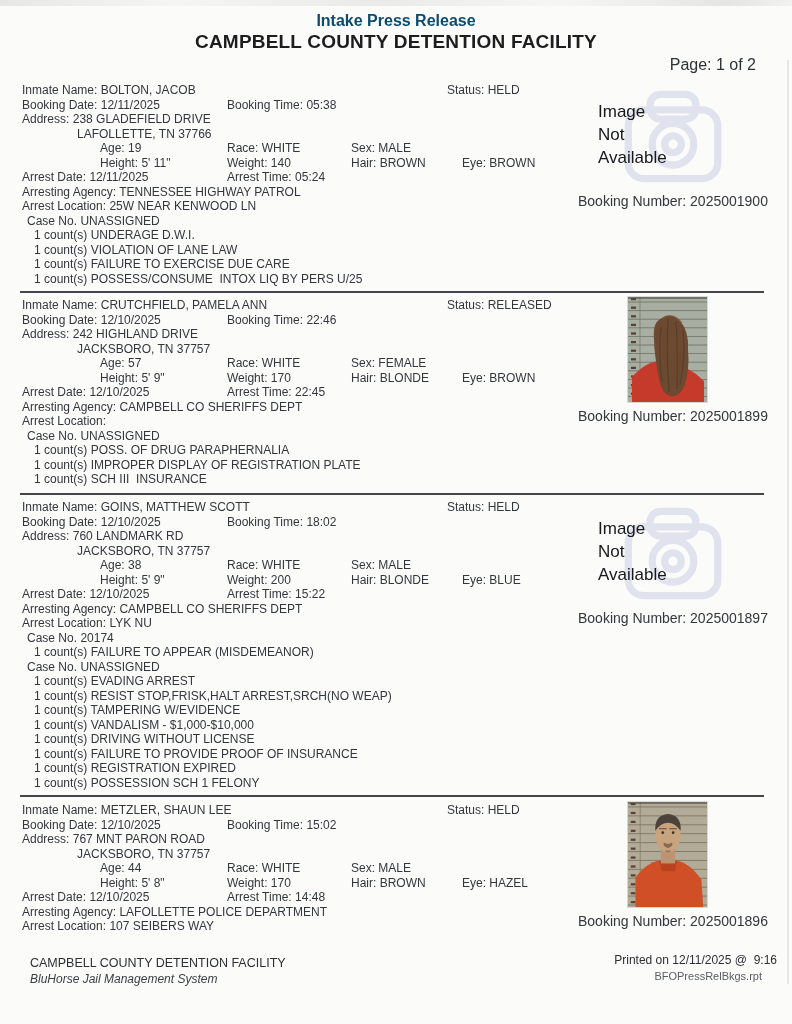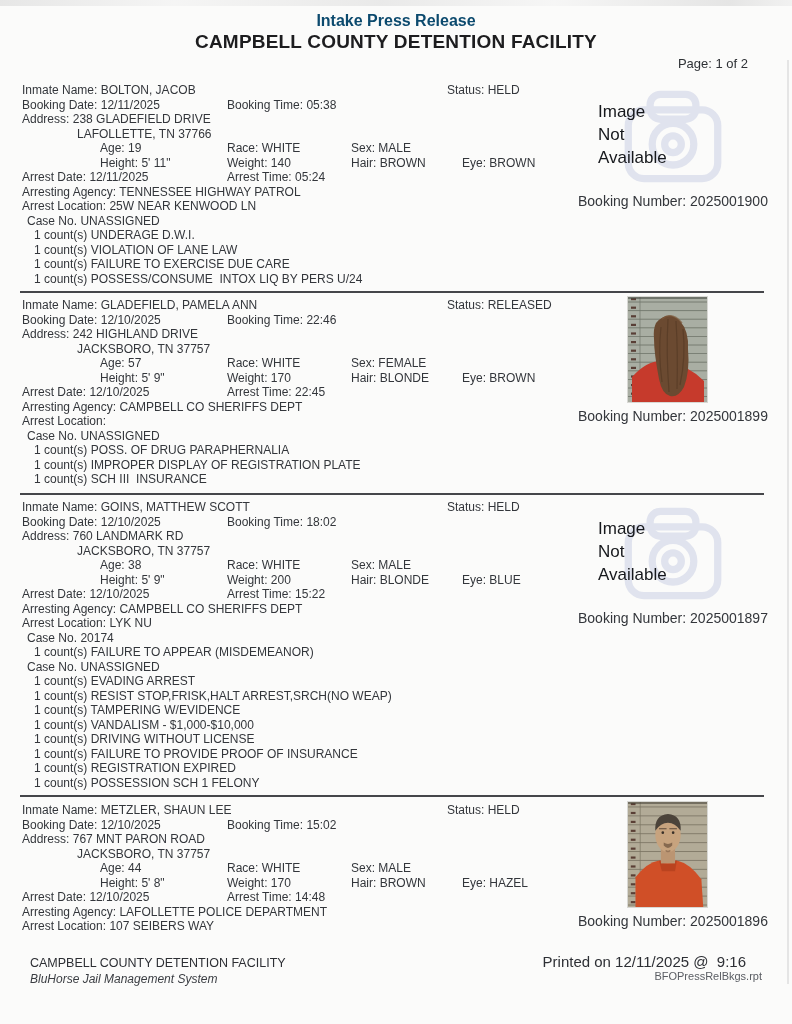--- a/index.html
+++ b/index.html
@@ -11,42 +11,42 @@
   #doc{position:absolute;inset:0;}
   
   .scan-top{position:absolute;top:0;left:0;right:0;height:6px;opacity:.5;
     background:linear-gradient(90deg,#d2d2d2,#efefef 22%,#d8d8d8 48%,#f1f1f1 70%,#cfcfcf 92%,#e8e8e8);}
   .scan-right{position:absolute;right:3px;top:60px;bottom:40px;width:2px;background:#d3d3d3;opacity:.55;}
   
   .title1{position:absolute;top:12px;left:0;width:100%;text-align:center;
     font-size:16px;font-weight:bold;color:#0c4a6e;}
   .title2{position:absolute;top:31px;left:0;width:100%;text-align:center;
     font-size:19px;font-weight:bold;color:#1d1d1f;letter-spacing:.2px;}
-  .page-label{position:absolute;top:56px;right:44px;font-size:13px;color:#2e3135;}
+  .page-label{position:absolute;top:56px;right:36px;font-size:16px;color:#2e3135;}
   
   .record{position:absolute;left:0;width:100%;}
   .line{position:relative;height:14.5px;font-size:12px;}
   .cell{position:absolute;top:0;white-space:pre;}
   .c0{left:22px;} .ccity{left:77px;} .cage{left:100px;}
   .c2{left:227px;} .c3{left:351px;} .c4{left:462px;}
   .cstatus{left:447px;} .ccase{left:27px;} .ccount{left:34px;}
   .bookno{position:absolute;left:578px;top:110px;font-size:14px;white-space:pre;}
   
   .img-na{position:absolute;left:598px;top:6px;width:150px;height:162px;text-align:left;padding-top:11px;box-sizing:border-box;}
   .cam{position:absolute;left:50%;top:0px;transform:translateX(-50%);width:104px;height:100px;z-index:0;}
   .na-line{position:relative;z-index:1;font-size:17px;line-height:23px;color:#16181c;}
   
   .photo{position:absolute;left:627px;top:-2px;width:79px;height:105px;border:1px solid #d8d8d4;background:#aaa;}
   .photo svg{display:block;width:100%;height:100%;}
   
   .divider{position:absolute;left:20px;width:744px;border-top:2px solid #45464a;}
   
   .footer-facility{position:absolute;left:30px;top:956px;font-size:12.5px;color:#2d2f34;}
   .footer-system{position:absolute;left:30px;top:972px;font-size:12px;font-style:italic;color:#3a3d42;}
-  .footer-printed{position:absolute;right:46px;top:953px;font-size:15px;color:#2d2f34;white-space:pre;margin-left:45px;}
+  .footer-printed{position:absolute;right:15px;top:953px;font-size:12px;color:#2d2f34;white-space:pre;margin-left:45px;}
   .footer-report{position:absolute;right:30px;top:970px;font-size:11px;color:#5a5d63;}
 </style>
 </head>
 <body>
 
 <div id="doc">
   <div class="scan-top"></div>
   <div class="scan-right"></div>
 
   <div class="title1">Intake Press Release</div>
@@ -96,40 +96,40 @@
         <div class="line">
           <span class="cell ccount"><span class="lab">1 count(s)</span> <span class="val">UNDERAGE D.W.I.</span></span>
         </div>
         <div class="line">
           <span class="cell ccount"><span class="lab">1 count(s)</span> <span class="val">VIOLATION OF LANE LAW</span></span>
         </div>
         <div class="line">
           <span class="cell ccount"><span class="lab">1 count(s)</span> <span class="val">FAILURE TO EXERCISE DUE CARE</span></span>
         </div>
         <div class="line">
-          <span class="cell ccount"><span class="lab">1 count(s)</span> <span class="val">POSSESS/CONSUME  INTOX LIQ BY PERS U/24</span></span>
+          <span class="cell ccount"><span class="lab">1 count(s)</span> <span class="val">POSSESS/CONSUME  INTOX LIQ BY PERS U/25</span></span>
         </div>
         <div class="img-na">
           <svg class="cam" viewBox="0 0 100 96">
     <g fill="none" stroke="#e0e3ee" stroke-width="7" stroke-linejoin="round">
       <rect x="28" y="5" width="44" height="24" rx="10"></rect>
       <rect x="7" y="20" width="86" height="66" rx="15"></rect>
       <circle cx="50" cy="53" r="20"></circle>
       <circle cx="50" cy="53" r="8"></circle>
     </g>
           </svg>
       <div class="na-line">Image</div>
       <div class="na-line">Not</div>
       <div class="na-line">Available</div>
     </div>
         <div class="bookno"><span>Booking Number:</span> <span>2025001900</span></div>
       </section>
       <section class="record" style="top: 298px;">
         <div class="line">
-          <span class="cell c0"><span class="lab">Inmate Name:</span> <span class="val">GLADEFIELD, PAMELA ANN</span></span>
+          <span class="cell c0"><span class="lab">Inmate Name:</span> <span class="val">CRUTCHFIELD, PAMELA ANN</span></span>
           <span class="cell cstatus"><span class="lab">Status:</span> <span class="val">RELEASED</span></span>
         </div>
         <div class="line">
           <span class="cell c0"><span class="lab">Booking Date:</span> <span class="val">12/10/2025</span></span>
           <span class="cell c2"><span class="lab">Booking Time:</span> <span class="val">22:46</span></span>
         </div>
         <div class="line">
           <span class="cell c0"><span class="lab">Address:</span> <span class="val">242 HIGHLAND DRIVE</span></span>
         </div>
         <div class="line">

